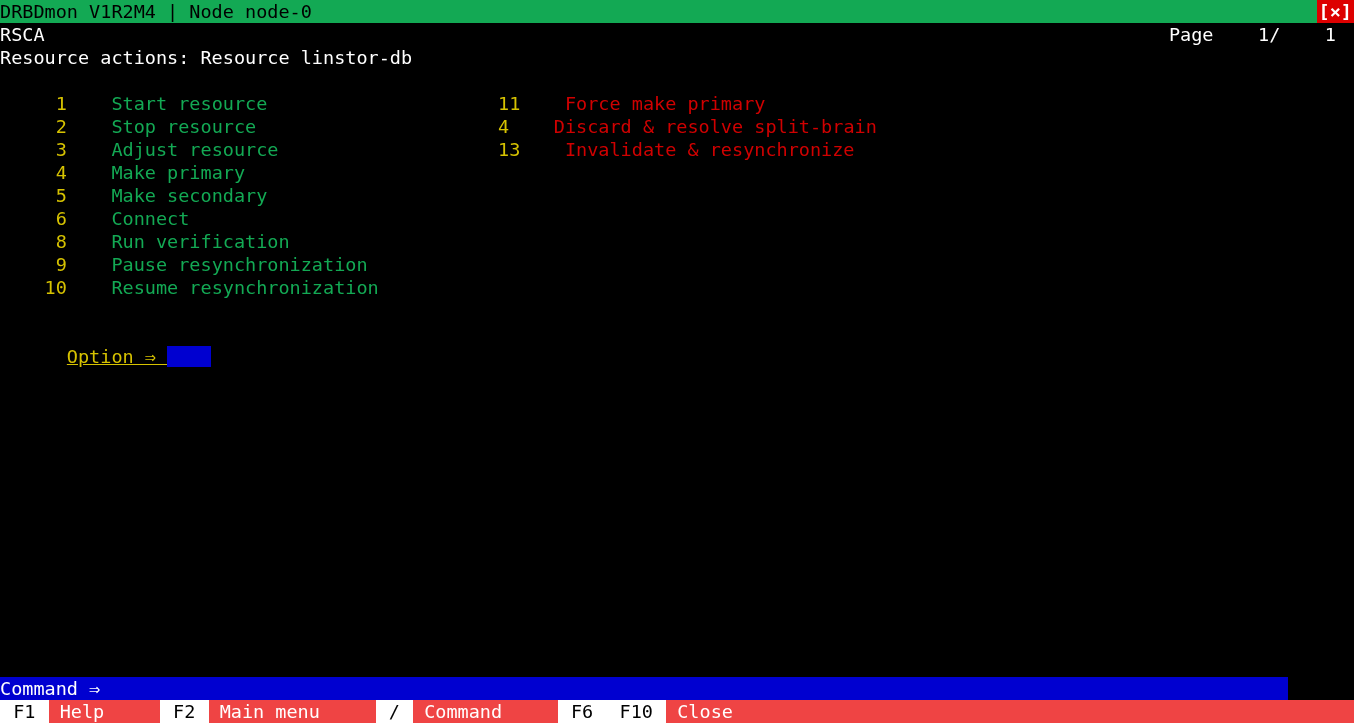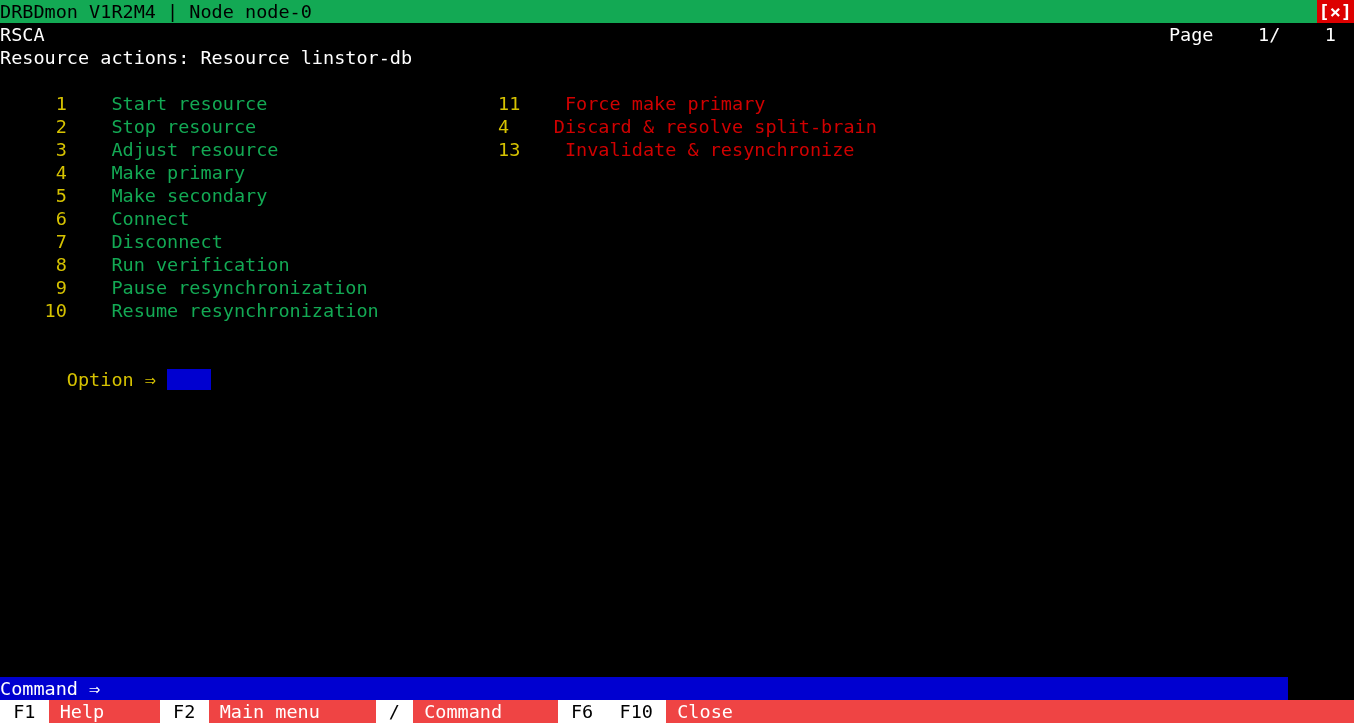--- a/index.html
+++ b/index.html
@@ -50,21 +50,21 @@
   }
   .col1 { margin-left: 0; }
   .menu-item { white-space: pre; }
   .num { color: #d6c200; display:inline-block; }
   .lbl-green { color: #13a954; }
   .lbl-red { color: #d00000; }
   .option-line {
     margin-top: 23px;
     white-space: pre;
   }
-  .opt-label { color: #d6c200; }
+  .opt-label { color: #d6c200; text-decoration: underline; }
   .opt-input {
     background: #0000d0;
     color: #fff;
     border: none;
     font: inherit;
     width: 44px;
     height: 21px;
     outline: none;
     padding: 0;
   }
@@ -123,21 +123,20 @@
 <div class="subtitle">Resource actions: Resource linstor-db</div>
 
 <div class="menu-area">
   <div class="col col1" id="col1">
       <div class="menu-item"><span class="num">     1</span>    <span class="lbl-green">Start resource</span></div>
       <div class="menu-item"><span class="num">     2</span>    <span class="lbl-green">Stop resource</span></div>
       <div class="menu-item"><span class="num">     3</span>    <span class="lbl-green">Adjust resource</span></div>
       <div class="menu-item"><span class="num">     4</span>    <span class="lbl-green">Make primary</span></div>
       <div class="menu-item"><span class="num">     5</span>    <span class="lbl-green">Make secondary</span></div>
       <div class="menu-item"><span class="num">     6</span>    <span class="lbl-green">Connect</span></div>
-      <div class="menu-item"><span class="num">     7</span>    <span class="lbl-green">Disconnect</span></div>
       <div class="menu-item"><span class="num">     8</span>    <span class="lbl-green">Run verification</span></div>
       <div class="menu-item"><span class="num">     9</span>    <span class="lbl-green">Pause resynchronization</span></div>
       <div class="menu-item"><span class="num">    10</span>    <span class="lbl-green">Resume resynchronization</span></div>
     </div>
   <div class="col" id="col2">
       <div class="menu-item"><span class="num">          11</span>    <span class="lbl-red">Force make primary</span></div>
       <div class="menu-item"><span class="num">          4</span>    <span class="lbl-red">Discard &amp; resolve split-brain</span></div>
       <div class="menu-item"><span class="num">          13</span>    <span class="lbl-red">Invalidate &amp; resynchronize</span></div>
     </div>
 </div>

